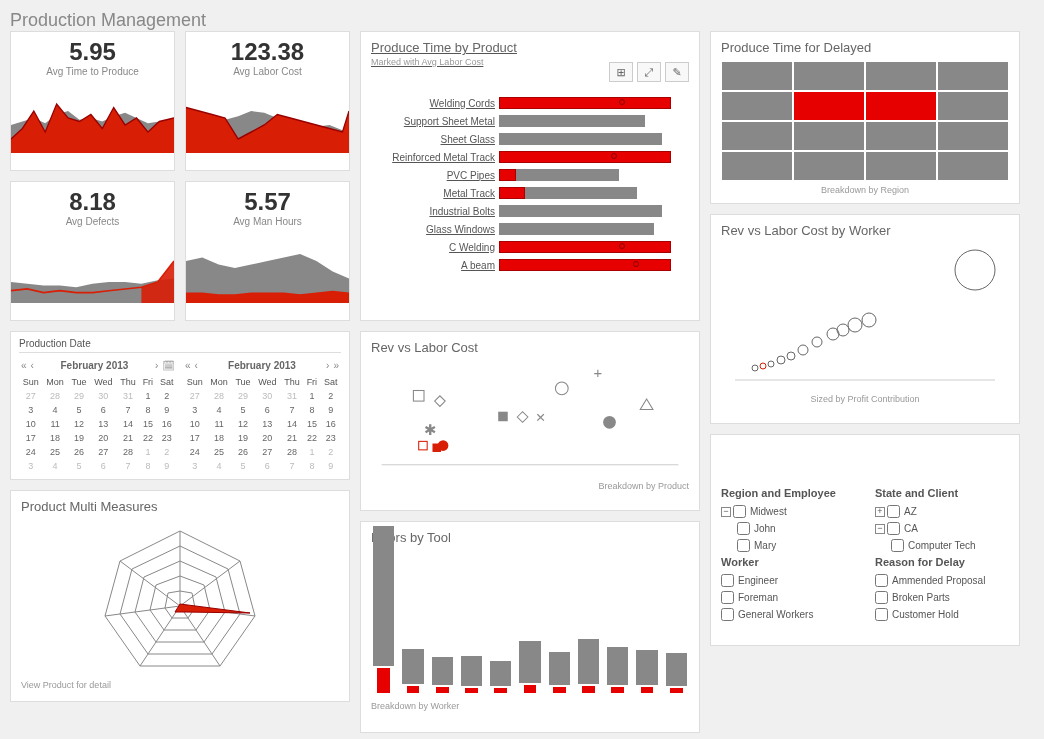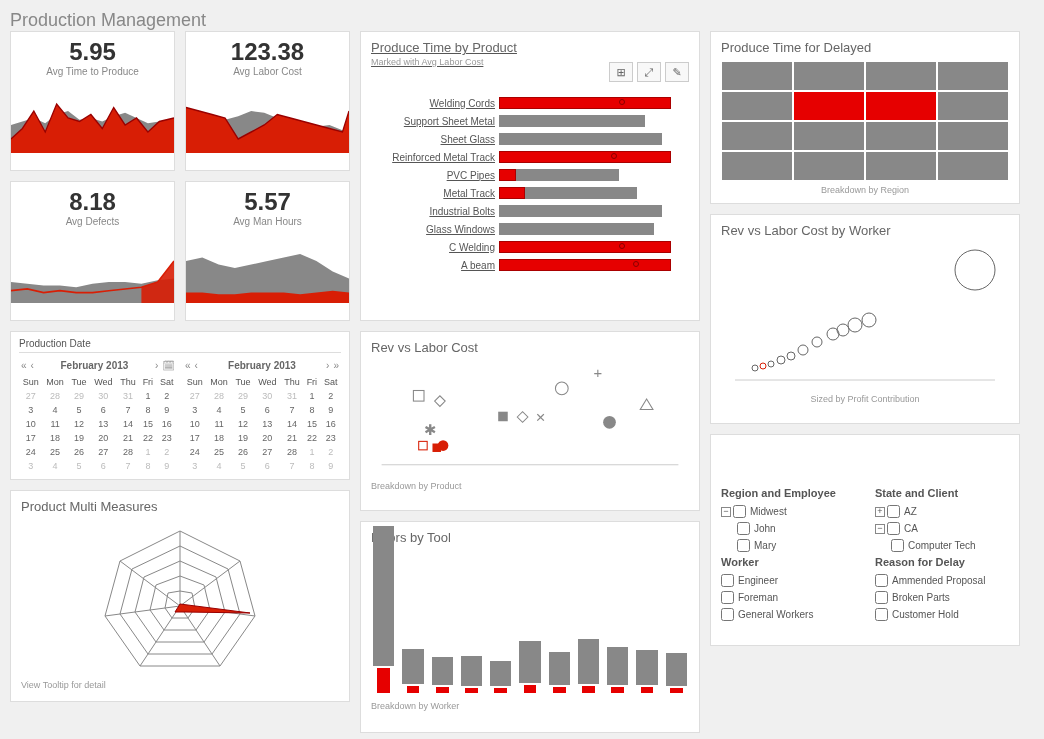--- a/index.html
+++ b/index.html
@@ -274,21 +274,21 @@
             <line x1="100" y1="90" x2="100" y2="15"></line>
             <line x1="100" y1="90" x2="160" y2="45"></line>
             <line x1="100" y1="90" x2="175" y2="100"></line>
             <line x1="100" y1="90" x2="140" y2="150"></line>
             <line x1="100" y1="90" x2="60" y2="150"></line>
             <line x1="100" y1="90" x2="25" y2="100"></line>
             <line x1="100" y1="90" x2="40" y2="45"></line>
           </g>
           <polygon fill="#d81e05" stroke="#900" points="100,88 170,97 105,96 95,96"></polygon>
         </svg>
-        <div class="caption" style="text-align:left">View Tooltip for detail</div>
+        <div class="caption" style="text-align:left">View Product for detail</div>
       </div>
     </div>
 
     <div class="col-mid">
       <div class="card" style="height:290px;text-decoration:underline;">
         <div class="card-title">Produce Time by Product</div>
         <div class="card-sub">Marked with Avg Labor Cost</div>
         <div class="toolbar">
           <button>⊞</button>
           <button>⤢</button>
@@ -379,21 +379,21 @@
           <rect x="58" y="80" width="8" height="8" fill="#d81e05"></rect>
           <rect x="45" y="78" width="8" height="8" fill="none" stroke="#d81e05"></rect>
           <rect x="120" y="50" width="9" height="9" fill="#888"></rect>
           <polygon points="138,55 143,50 148,55 143,60" fill="none" stroke="#888"></polygon>
           <text x="155" y="60" fill="#888" font-size="12">✕</text>
           <circle cx="180" cy="28" r="6" fill="none" stroke="#888"></circle>
           <text x="210" y="18" fill="#888" font-size="14">+</text>
           <circle cx="225" cy="60" r="6" fill="#888"></circle>
           <polygon points="260,38 266,48 254,48" fill="none" stroke="#888"></polygon>
         </svg>
-        <div class="caption" style="text-align:left">Breakdown by Product</div>
+        <div class="caption" style="text-align:right">Breakdown by Product</div>
       </div>
 
       <div class="card" style="height:212px;">
         <div class="card-title">Errors by Tool</div>
         <div class="barchart" id="barv-container">
             <div class="barv">
               <div class="barv-gray" style="height:140px"></div>
               <div class="barv-red" style="height:25px"></div>
             </div>
             <div class="barv">

